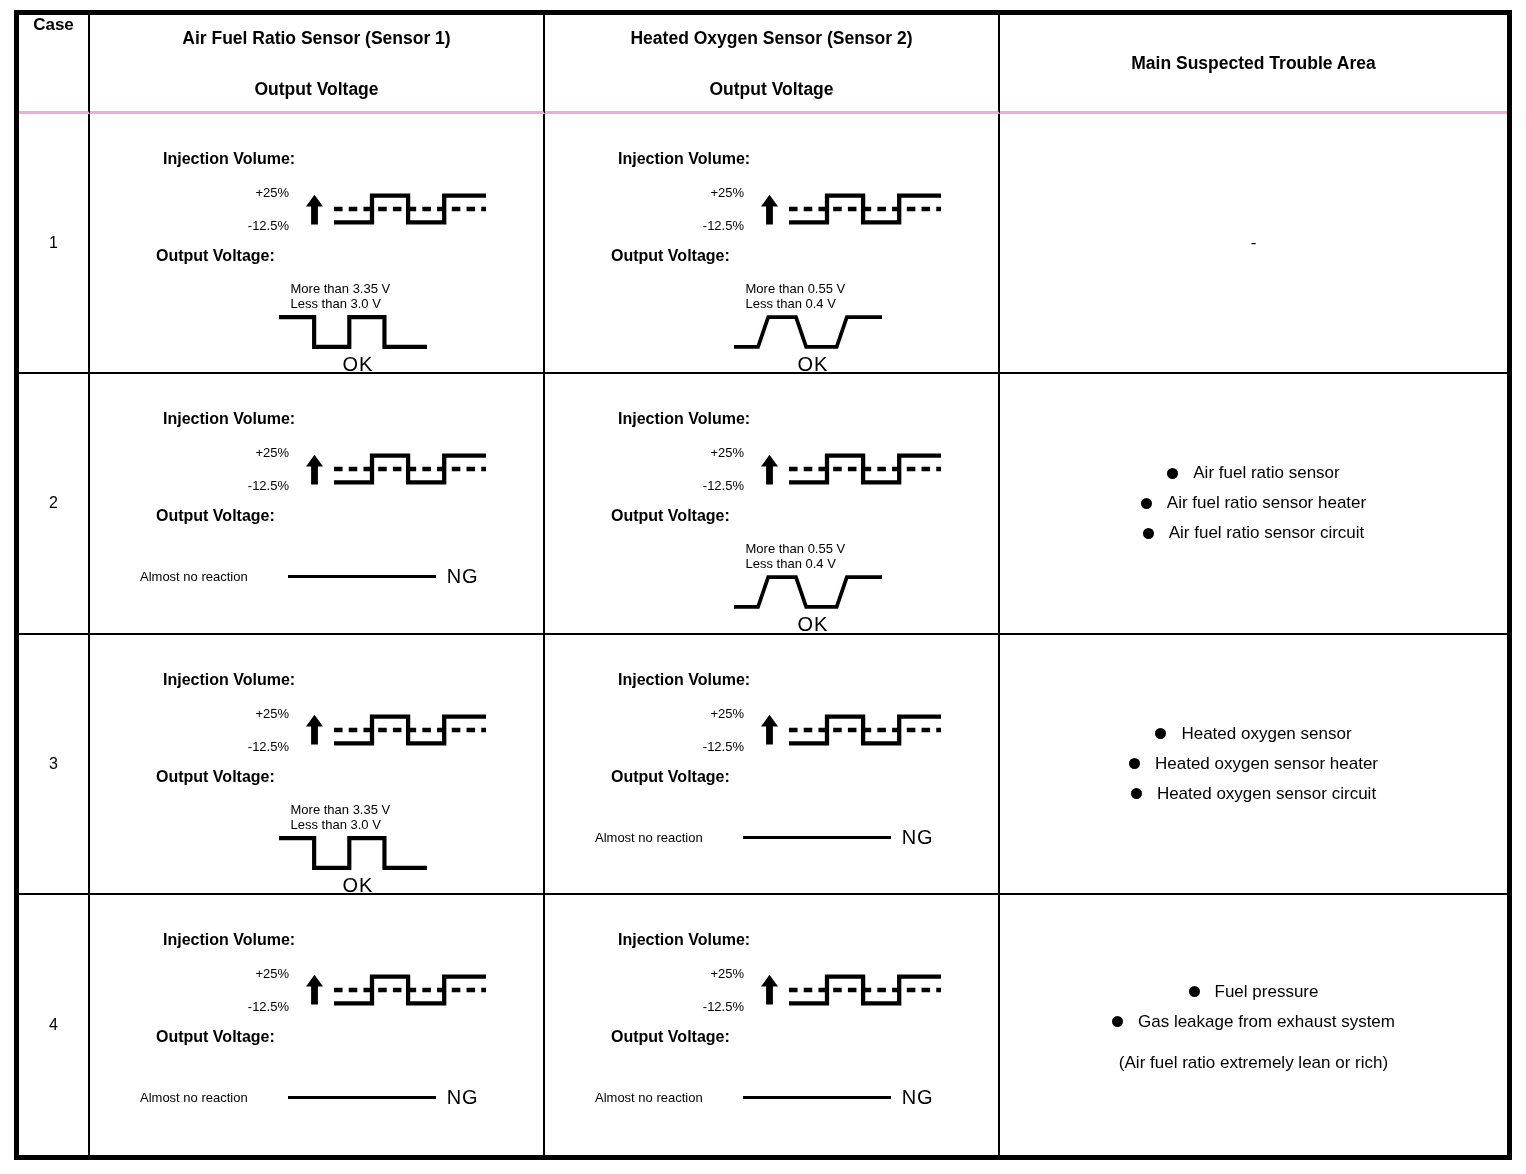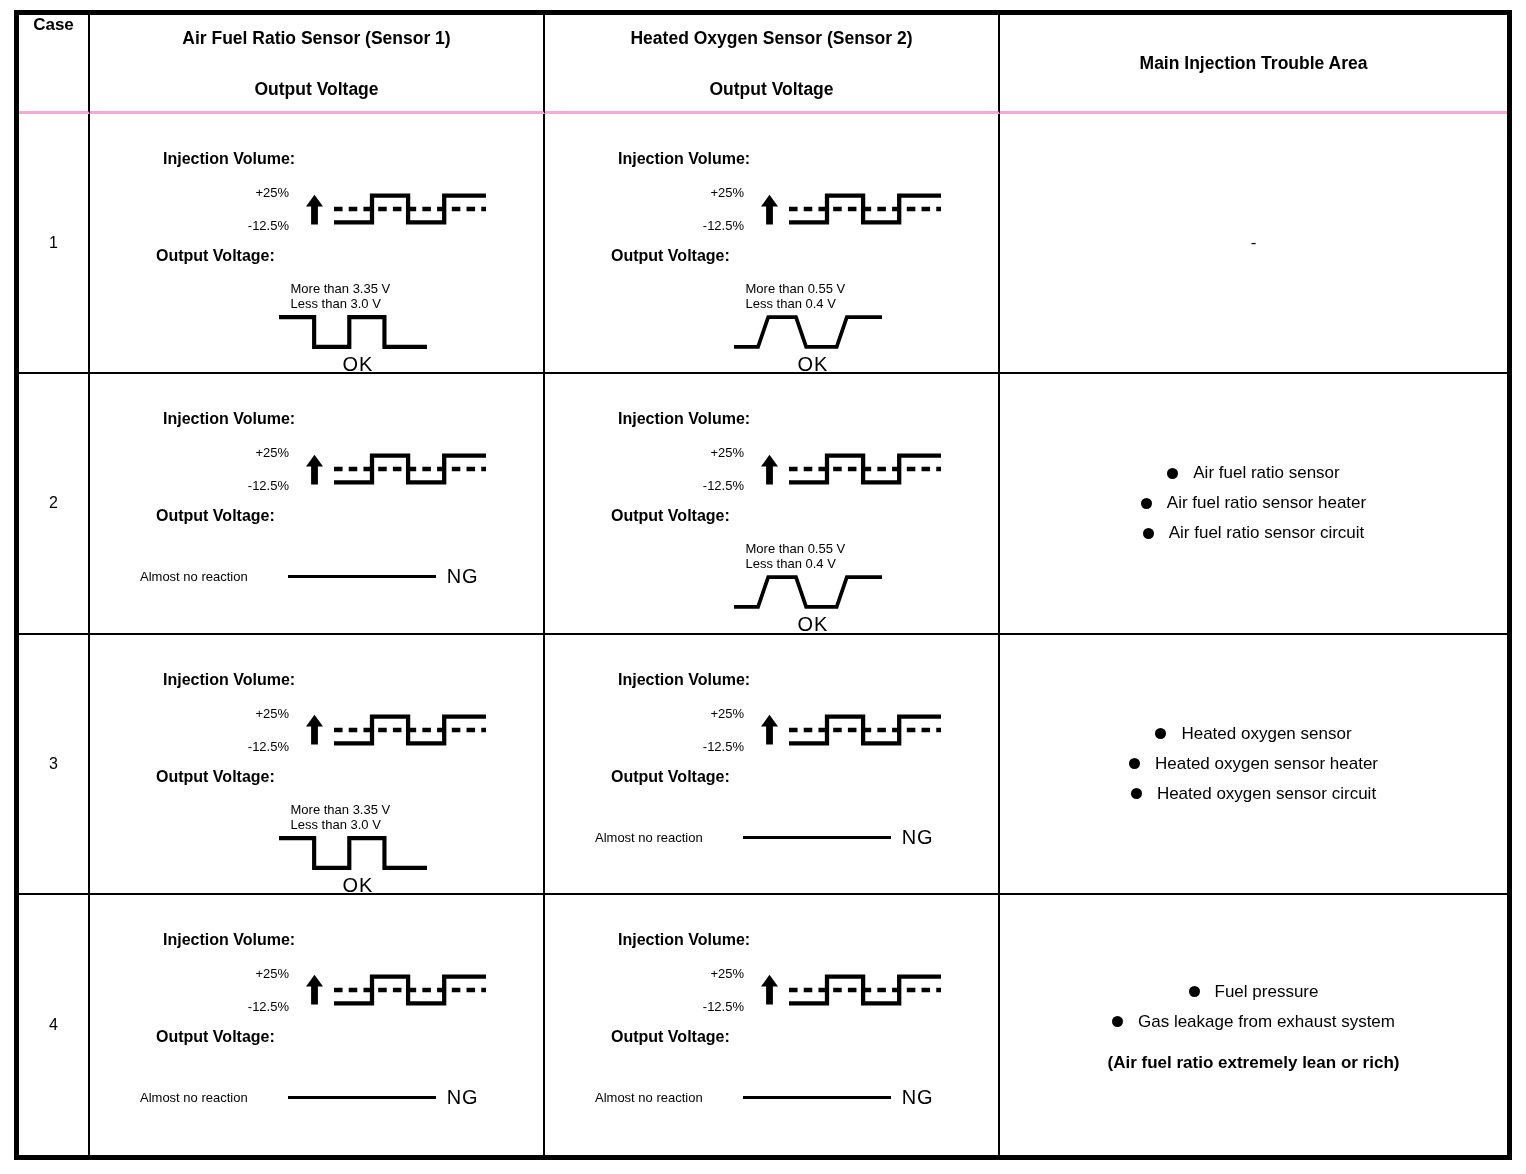--- a/index.html
+++ b/index.html
@@ -57,21 +57,21 @@
   .ng-line  { display:inline-block; width:148px; height:3px; background:#000; margin-left:40px; }
 
   
   .t-center { display:flex; align-items:center; justify-content:center;
               height:100%; font-size:17px; }
   .t-list   { display:flex; flex-direction:column; justify-content:center;
               align-items:center; height:100%; font-size:17px; }
   .t-line   { display:flex; align-items:center; margin:5px 0; }
   .dot      { width:11px; height:11px; border-radius:50%; background:#000;
               margin-right:15px; flex:none; }
-  .t-note   { margin-top:16px;font-weight:bold; }
+  .t-note   { margin-top:16px; }
 
   .defs-holder { position:absolute; width:0; height:0; overflow:hidden; }
 </style>
 </head>
 <body>
 
 <svg class="defs-holder" aria-hidden="true">
   <defs>
     <symbol id="arrow-up" viewBox="0 0 20 35">
       <path d="M10,0 L20,14 L14,14 L14,35 L6,35 L6,14 L0,14 Z" fill="#000"></path>
@@ -96,21 +96,21 @@
   </div>
   <div class="h-sensor">
     <span>Air Fuel Ratio Sensor (Sensor 1)</span>
     <span>Output Voltage</span>
   </div>
   <div class="h-sensor">
     <span>Heated Oxygen Sensor (Sensor 2)</span>
     <span>Output Voltage</span>
   </div>
   <div class="h-trouble">
-    <span>Main Injection Trouble Area</span>
+    <span>Main Suspected Trouble Area</span>
   </div>
 
   <div class="case-cell">
     <span>1</span>
   </div>
 
   <div class="sensor">
     <div class="iv-title">Injection Volume:</div>
     <div class="iv-row">
       <div class="iv-axis">

